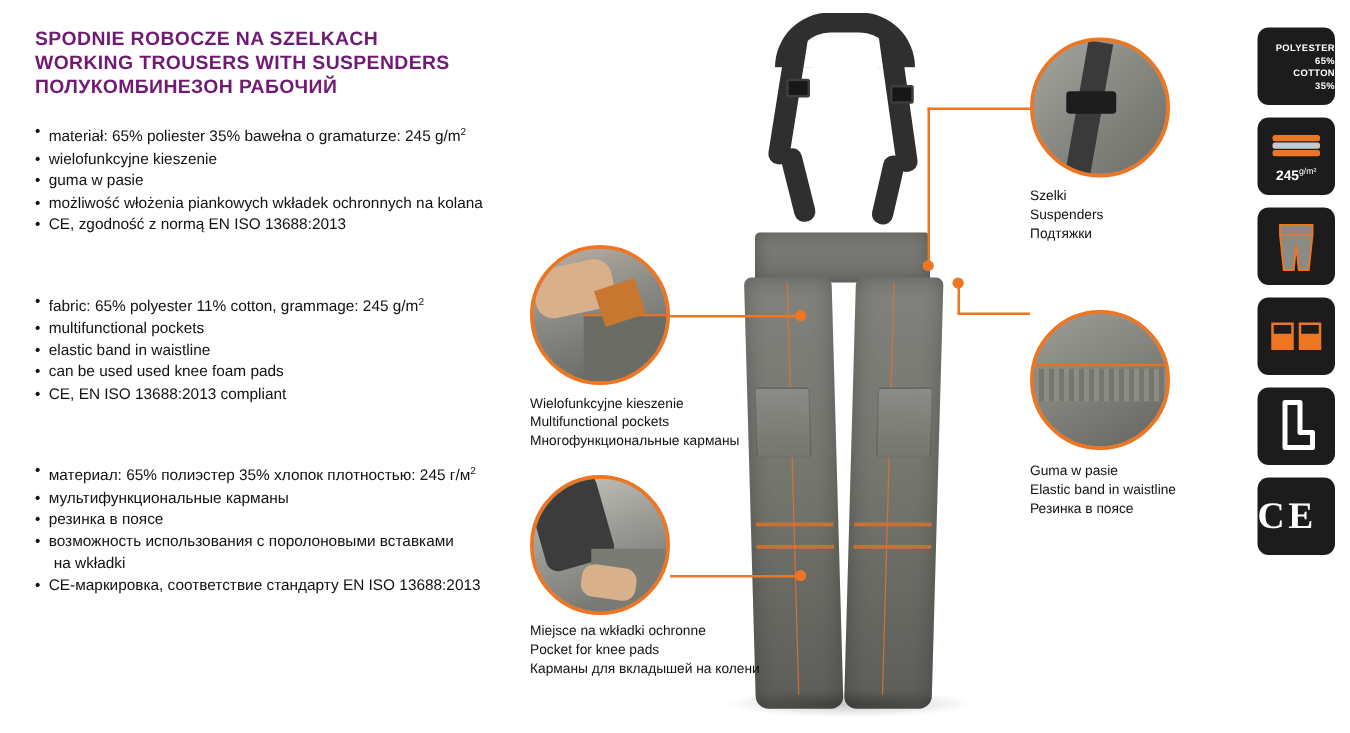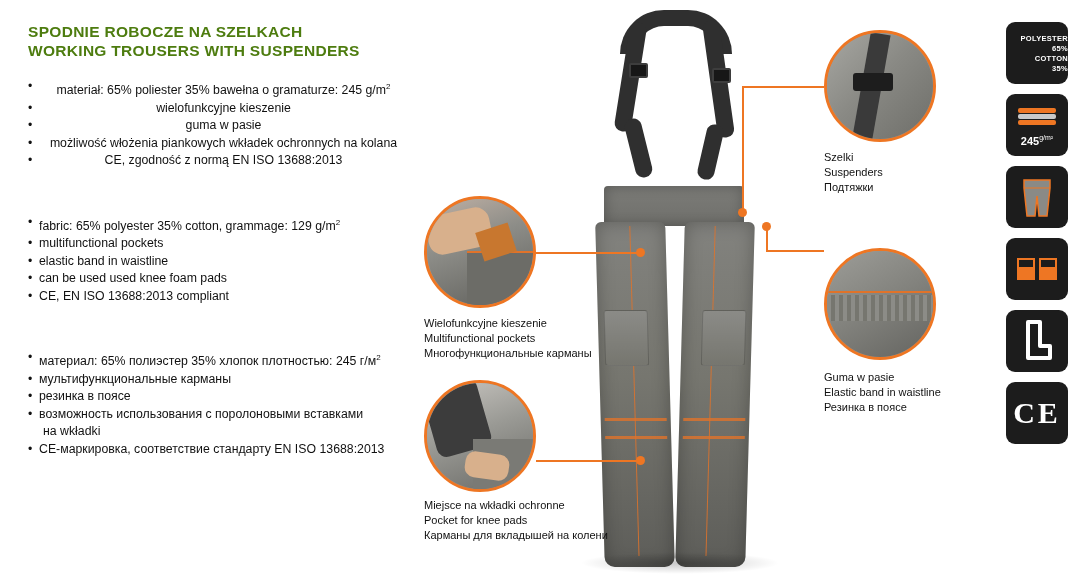--- a/index.html
+++ b/index.html
@@ -13,21 +13,21 @@
     overflow:hidden;
   }
 
   
   #left-column {
     position:absolute; left:28px; top:22px; width:380px;
   }
   .title-block { margin-bottom:18px; }
   .title-line {
     font-size:15.5px; font-weight:bold; letter-spacing:0.3px;
-    line-height:19px; color:#4d7c0f;
+    line-height:19px; color:#701a75;
   }
   .spec-group { margin-bottom:20px; }
   .spec-item {
     font-size:12.3px; line-height:17.5px; color:#111;
     position:relative; padding-left:11px;
   }
   .spec-item::before {
     content:"•"; position:absolute; left:0; top:0; font-size:12.3px;
   }
   .spec-item.nobullet { padding-left:15px; }
@@ -142,45 +142,46 @@
     position:absolute; bottom:9px; left:0; right:0;
   }
   .gram small { font-size:7px; font-weight:normal; vertical-align:super; }
   .fabric-stack {
     position:absolute; left:12px; top:14px; width:38px; height:16px;
   }
   .fabric-stack i {
     position:absolute; left:0; width:38px; height:5px; border-radius:2px; display:block;
   }
   .ce-mark {
-    color:#fff; font-size:30px; font-weight:bold; text-align:center;
+    color:#fff; font-size:30px; font-weight:bold; text-align:left;
     line-height:62px; letter-spacing:3px; font-family:"Liberation Serif", serif;
   }
   .svg-icon { position:absolute; inset:0; }
 </style>
 </head>
 <body>
 
 <div id="left-column">
 
   <div class="title-block">
     <div class="title-line">SPODNIE ROBOCZE NA SZELKACH</div>
     <div class="title-line">WORKING TROUSERS WITH SUSPENDERS</div>
-  </div>
-
-  <div class="spec-group" style="text-align:center;">
+    <div class="title-line">ПОЛУКОМБИНЕЗОН РАБОЧИЙ</div>
+  </div>
+
+  <div class="spec-group" style="">
     <div class="spec-item"><span>materiał: 65% poliester 35% bawełna o gramaturze: 245 g/m</span><span class="sup">2</span></div>
     <div class="spec-item">wielofunkcyjne kieszenie</div>
     <div class="spec-item">guma w pasie</div>
     <div class="spec-item">możliwość włożenia piankowych wkładek ochronnych na kolana</div>
     <div class="spec-item">CE, zgodność z normą EN ISO 13688:2013</div>
   </div>
 
   <div class="spec-group" style="margin-top:44px;">
-    <div class="spec-item"><span>fabric: 65% polyester 35% cotton, grammage: 129  g/m</span><span class="sup">2</span></div>
+    <div class="spec-item"><span>fabric: 65% polyester 11% cotton, grammage: 245  g/m</span><span class="sup">2</span></div>
     <div class="spec-item">multifunctional pockets</div>
     <div class="spec-item">elastic band in waistline</div>
     <div class="spec-item">can be used used knee foam pads</div>
     <div class="spec-item">CE, EN ISO 13688:2013 compliant</div>
   </div>
 
   <div class="spec-group" style="margin-top:44px;">
     <div class="spec-item"><span>материал: 65% полиэстер 35% хлопок плотностью: 245 г/м</span><span class="sup">2</span></div>
     <div class="spec-item">мультифункциональные карманы</div>
     <div class="spec-item">резинка в поясе</div>

